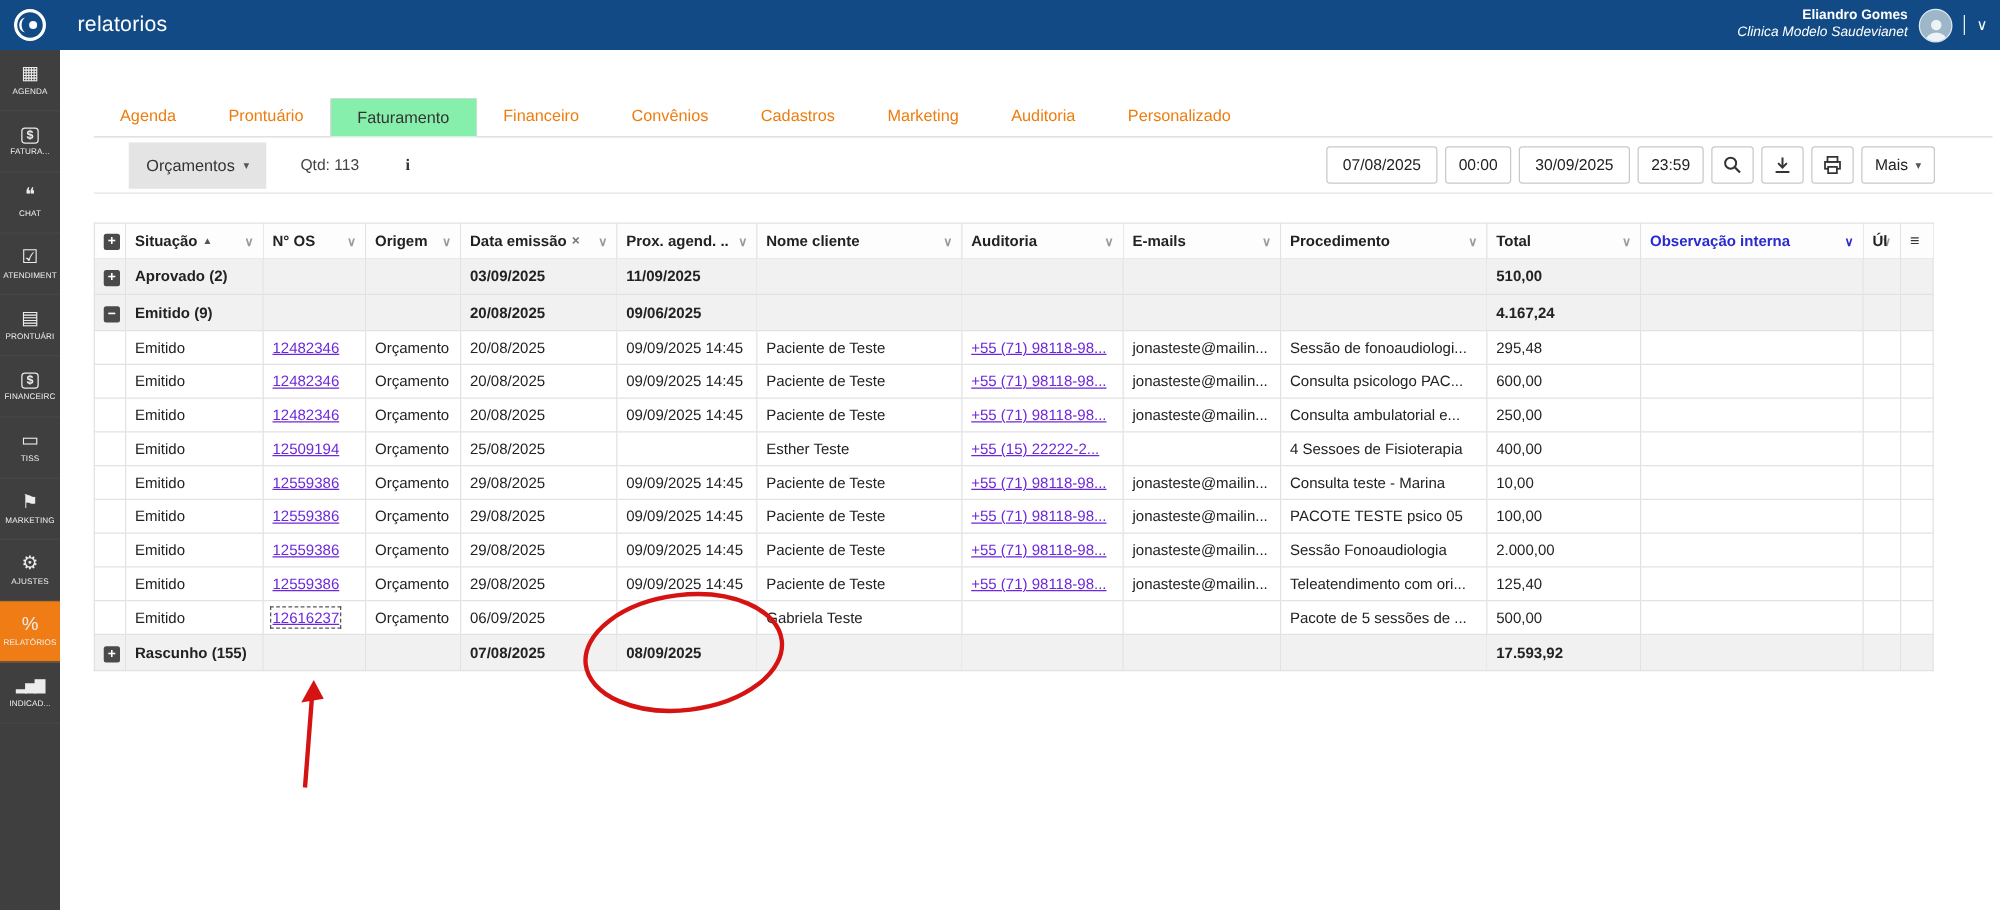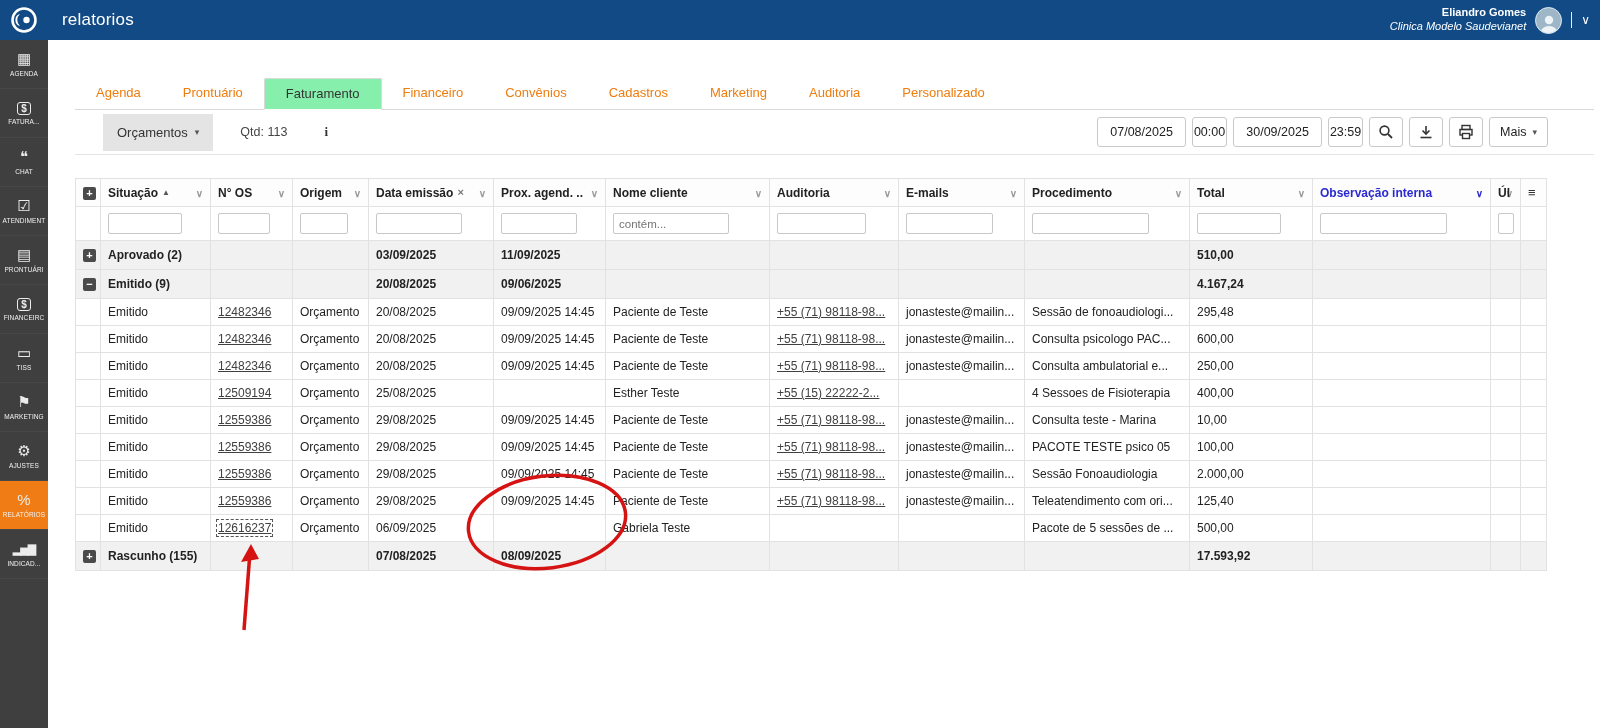--- a/index.html
+++ b/index.html
@@ -43,21 +43,21 @@
              display:flex; align-items:center; }
   .report-select { margin-left:28px; background:#e4e4e4; height:37px; padding:0 14px;
                    display:flex; align-items:center; gap:7px; font-size:13px; color:#333; cursor:pointer; }
   .report-select .dd { font-size:9px; color:#555; }
   .qtd { margin-left:27px; font-size:12.5px; color:#444; }
   .info { margin-left:37px; font-family:"Liberation Serif", serif; font-weight:bold;
           font-size:13px; color:#333; cursor:pointer; }
   .tb-right { margin-left:auto; display:flex; align-items:center; gap:6px; padding-right:46px; }
   .box { border:1px solid #c9c9c9; border-radius:3px; height:30px; display:flex; align-items:center;
          justify-content:center; font-size:12.5px; color:#222; background:#fff; cursor:text; }
-  .box.date { width:89px; } .box.time { width:35px; }
+  .box.date { width:89px; } .box.time { width:53px; }
   .icon-btn { width:34px; height:30px; border:1px solid #c9c9c9; border-radius:3px; background:#fff;
               display:flex; align-items:center; justify-content:center; cursor:pointer; }
   .mais-btn { height:30px; border:1px solid #c9c9c9; border-radius:3px; background:#fff; padding:0 10px;
               display:flex; align-items:center; gap:6px; font-size:12.5px; color:#222; cursor:pointer; }
   .mais-btn .dd { font-size:9px; color:#555; }
 
   
   table.report { margin:23px 0 0 27px; width:1471px; border-collapse:collapse; table-layout:fixed;
                  font-size:12px; color:#222; }
   table.report th, table.report td { border:1px solid #e2e2e2; padding:0 7px; white-space:nowrap;
@@ -74,21 +74,21 @@
   tr.filter-row input { width:78%; min-width:16px; height:21px; border:1px solid #c8c8c8;
                         border-radius:2px; padding:0 5px; font-size:11.5px; font-family:inherit; color:#333; }
 
   tbody td { height:27px; background:#fff; }
   tr.group td { font-weight:bold; background:#f1f1f1; height:29px; }
   td.num { text-align:right;margin-top:23px; }
   .expicon { display:inline-block; width:13px; height:13px; background:#4a4a4a; color:#fff;
              font-size:11px; line-height:12px; text-align:center; border-radius:2px;
              font-weight:bold; cursor:pointer; }
   td.expcell, th.expcell { padding:0 5px; }
-  a.cell-link { color:#404040; text-decoration:underline; }
+  a.cell-link { color:#6d28d9; text-decoration:underline; }
   a.cell-link.focused { outline:1px dashed #555; outline-offset:1px; }
 
   
   .annot { position:absolute; top:0; left:0; width:1600px; height:728px; pointer-events:none; z-index:60; }
 </style>
 </head>
 <body>
 
 <div class="topbar">
   <div class="logo-wrap">
@@ -243,36 +243,20 @@
           <th><span class="ddarrow">∨</span><span class="hlabel">Prox. agend. ..</span></th>
           <th><span class="ddarrow">∨</span><span class="hlabel">Nome cliente</span></th>
           <th><span class="ddarrow">∨</span><span class="hlabel">Auditoria</span></th>
           <th><span class="ddarrow">∨</span><span class="hlabel">E-mails</span></th>
           <th><span class="ddarrow">∨</span><span class="hlabel">Procedimento</span></th>
           <th><span class="ddarrow">∨</span><span class="hlabel">Total</span></th>
           <th class="blue-head"><span class="ddarrow">∨</span><span class="hlabel">Observação interna</span></th>
           <th><span class="ddarrow">∨</span><span class="hlabel">Úl</span></th>
           <th class="menu-th">≡</th>
         </tr>
-        <tr class="filter-row">
-          <td class="expcell"></td>
-          <td><input style=""></td>
-          <td><input style=""></td>
-          <td><input style=""></td>
-          <td><input style=""></td>
-          <td><input style=""></td>
-          <td><input placeholder="contém..." style=""></td>
-          <td><input style=""></td>
-          <td><input style=""></td>
-          <td><input style=""></td>
-          <td><input style=""></td>
-          <td><input style=""></td>
-          <td><input style=""></td>
-          <td></td>
-        </tr>
       </thead>
       <tbody>
         <tr class="group">
           <td class="expcell"><span class="expicon">+</span></td>
           <td>Aprovado (2)</td>
           <td></td>
           <td></td>
           <td>03/09/2025</td>
           <td>11/09/2025</td>
           <td></td>

